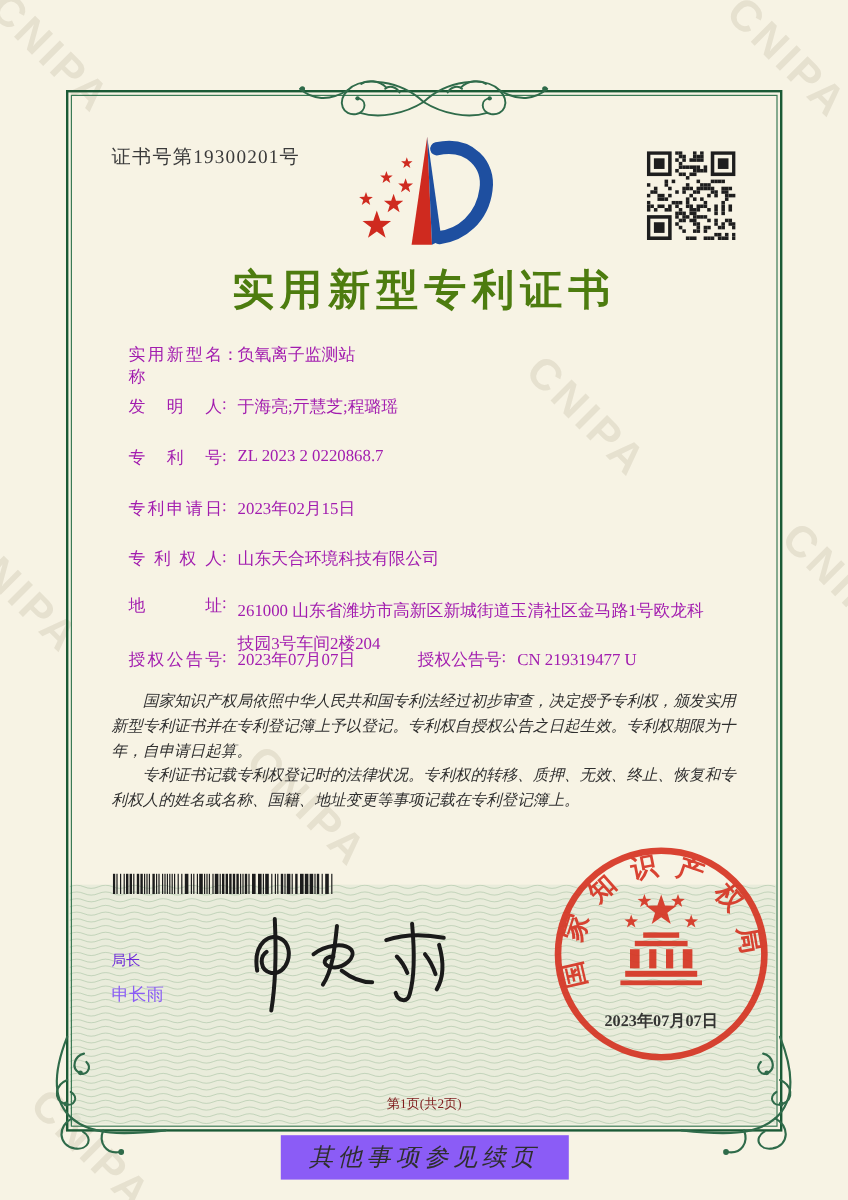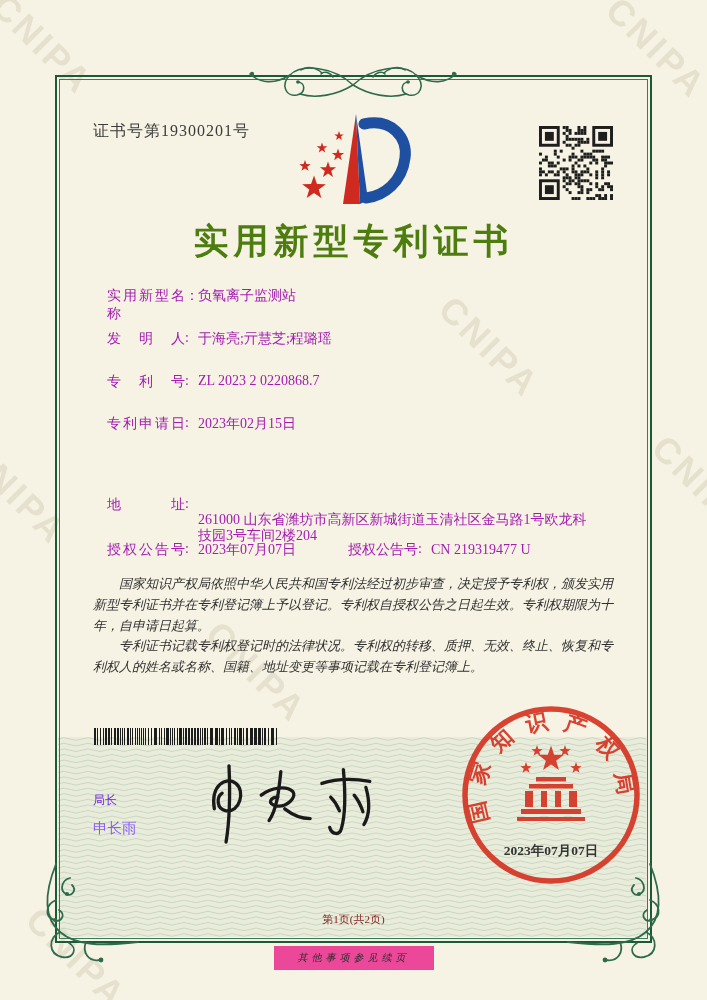--- a/index.html
+++ b/index.html
@@ -34,41 +34,41 @@
   .qr{position:absolute;left:539px;top:126px;}
   .title{
     position:absolute;left:0;top:218px;width:100%;text-align:center;
     font-size:35px;font-weight:bold;letter-spacing:5px;color:#4d7c0f;
   }
   
   .frow{position:absolute;left:107px;width:530px;font-size:14px;color:#a21caf;}
   .flabel{display:inline-block;width:78px;text-align:justify;text-align-last:justify;vertical-align:top;}
   .fcolon{display:inline-block;width:13px;vertical-align:top;}
   .fvalue{display:inline-block;vertical-align:top;}
-  .frow.addr .fvalue{width:398px;line-height:16px;margin-top:16px;}
+  .frow.addr .fvalue{width:398px;line-height:28px;}
   .grant-no-group{margin-left:52px;}
   
   .bodyp{
     position:absolute;left:93px;width:522px;font-size:13px;line-height:21px;
     text-indent:26px;color:#2f2f2f;font-style:italic;
   }
   .barcode{position:absolute;left:94px;top:728px;}
   
   .sig-role{position:absolute;left:93px;top:792px;font-family:Liberation Serif, serif;font-size:12px;color:#6d28d9;}
   .sig-name{position:absolute;left:93px;top:819px;font-family:Liberation Mono, monospace;font-size:14.5px;color:#8b5cf6;}
   .sig-script{position:absolute;left:192px;top:758px;}
   .seal{position:absolute;left:457px;top:701px;}
   
   .page-num{
     position:absolute;left:0;top:912px;width:707px;text-align:center;
     font-size:11px;color:#7f1d1d;
   }
   .cont-note{
     position:absolute;left:50%;top:946px;transform:translateX(-50%);
-    background:#ec4899;padding:5px 24px;font-size:10px;letter-spacing:4px;
+    background:#8b5cf6;padding:5px 24px;font-size:20px;letter-spacing:4px;
     color:#2e2e2e;font-style:italic;white-space:nowrap;
   }
 </style>
 </head>
 <body>
 
 <div class="page">
 
   <span class="wm" style="left:42px;top:44px">CNIPA</span>
   <span class="wm" style="left:656px;top:48px">CNIPA</span>
@@ -367,20 +367,23 @@
   </div>
   <div class="frow" style="top:330px">
     <span class="flabel">发明人</span><span class="fcolon">:</span><span class="fvalue">于海亮;亓慧芝;程璐瑶</span>
   </div>
   <div class="frow" style="top:373px">
     <span class="flabel">专利号</span><span class="fcolon">:</span><span class="fvalue">ZL 2023 2 0220868.7</span>
   </div>
   <div class="frow" style="top:415px">
     <span class="flabel">专利申请日</span><span class="fcolon">:</span><span class="fvalue">2023年02月15日</span>
   </div>
+  <div class="frow" style="top:457px">
+    <span class="flabel">专利权人</span><span class="fcolon">:</span><span class="fvalue">山东天合环境科技有限公司</span>
+  </div>
   <div class="frow addr" style="top:496px">
     <span class="flabel">地址</span><span class="fcolon">:</span><span class="fvalue">261000 山东省潍坊市高新区新城街道玉清社区金马路1号欧龙科技园3号车间2楼204</span>
   </div>
   <div class="frow" style="top:541px">
     <span class="flabel">授权公告号</span><span class="fcolon">:</span><span class="fvalue">2023年07月07日</span><span class="grant-no-group"><span>授权公告号</span><span class="fcolon">:</span><span>CN 219319477 U</span></span>
   </div>
 
   <p class="bodyp" style="top:622px">专利证书记载专利权登记时的法律状况。专利权的转移、质押、无效、终止、恢复和专利权人的姓名或名称、国籍、地址变更等事项记载在专利登记簿上。</p>
   <p class="bodyp" style="top:560px">国家知识产权局依照中华人民共和国专利法经过初步审查，决定授予专利权，颁发实用新型专利证书并在专利登记簿上予以登记。专利权自授权公告之日起生效。专利权期限为十年，自申请日起算。</p>
 

